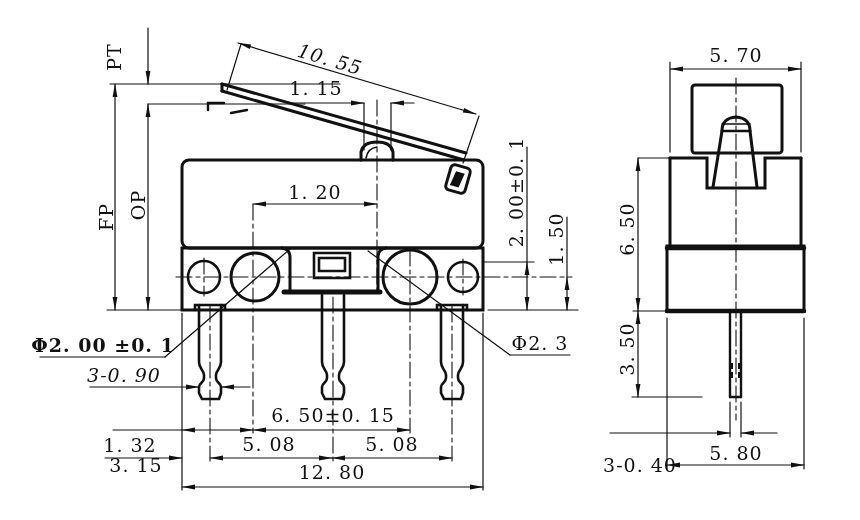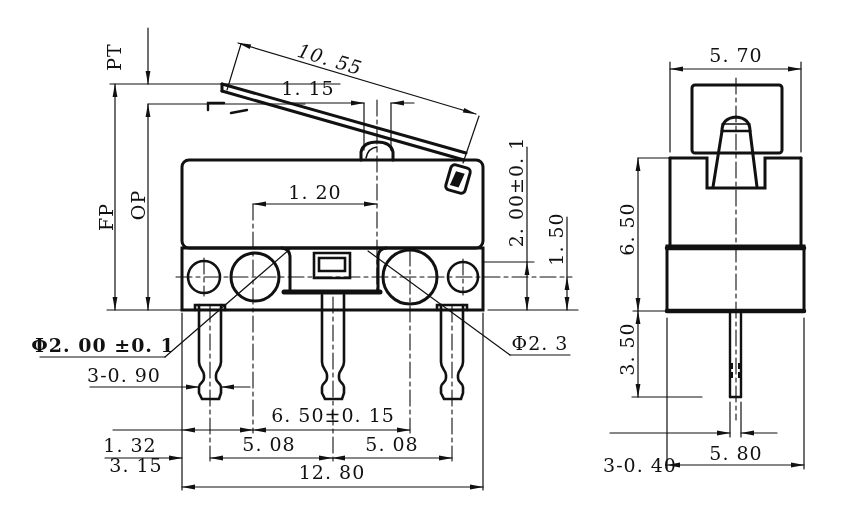--- a/index.html
+++ b/index.html
@@ -193,26 +193,26 @@
         <line x1="804" y1="318" x2="804" y2="469"></line>
         <line x1="667" y1="465" x2="804" y2="465" marker-start="url(#arr)" marker-end="url(#arr)"></line>
       </g>
     </g>
   </svg>
 
   <div class="dim rot" style="left:114px;top:57px;">PT</div>
   <div class="dim rot" style="left:106px;top:217px;">FP</div>
   <div class="dim rot" style="left:138px;top:205px;">OP</div>
   <div class="dim slant" style="left:330px;top:59px;">10. 55</div>
-  <div class="dim" style="left:308px;top:88px;">1. 15</div>
+  <div class="dim" style="left:316px;top:88px;">1. 15</div>
   <div class="dim" style="left:315px;top:192px;">1. 20</div>
   <div class="dim rot" style="left:516px;top:192px;">2. 00±0. 1</div>
   <div class="dim rot" style="left:556px;top:239px;">1. 50</div>
   <div class="dim" style="left:103px;top:345px;font-weight:bold;">Φ2. 00 ±0. 1</div>
-  <div class="dim" style="left:124px;top:375px;">3-0. 90</div>
+  <div class="dim" style="left:124px;top:375px;font-style:italic;">3-0. 90</div>
   <div class="dim" style="left:136px;top:417px;margin-top:48px;">3. 15</div>
   <div class="dim" style="left:333px;top:415px;">6. 50±0. 15</div>
   <div class="dim" style="left:130px;top:445px;">1. 32</div>
   <div class="dim" style="left:269px;top:444px;">5. 08</div>
   <div class="dim" style="left:392px;top:444px;">5. 08</div>
   <div class="dim" style="left:332px;top:472px;">12. 80</div>
   <div class="dim" style="left:540px;top:343px;">Φ2. 3</div>
 
   <div class="dim" style="left:736px;top:55px;">5. 70</div>
   <div class="dim rot" style="left:627px;top:229px;">6. 50</div>

